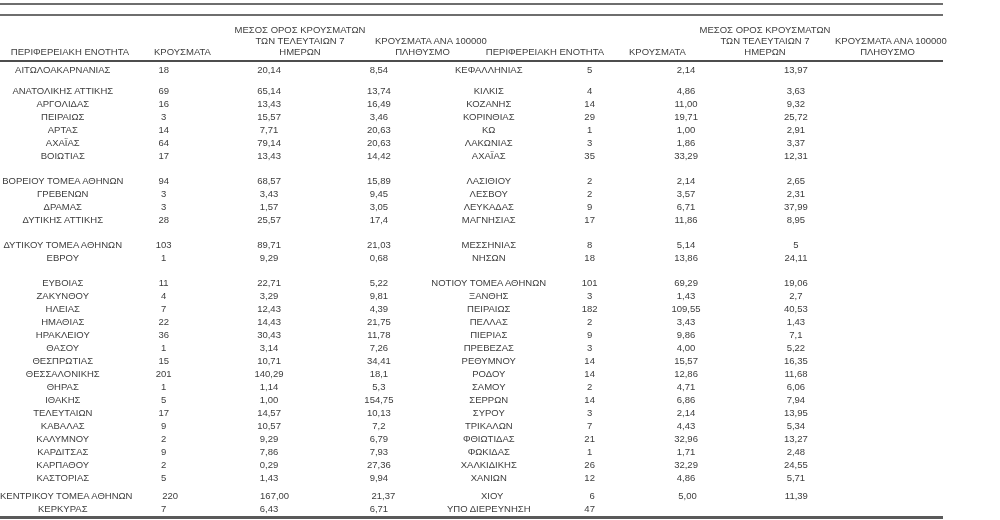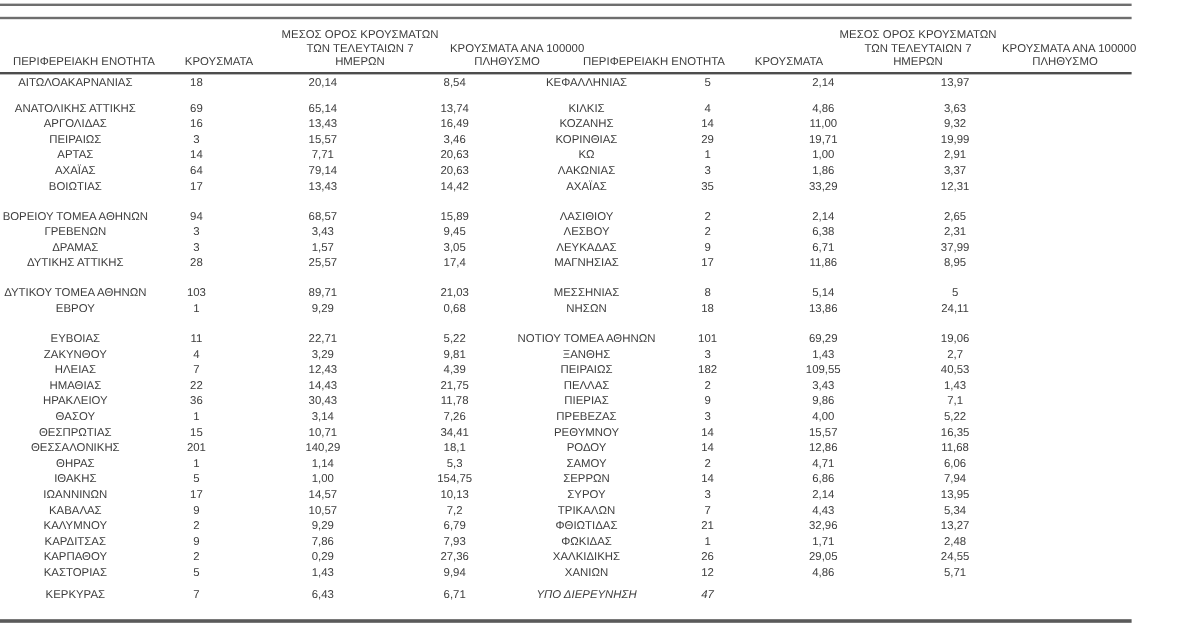--- a/index.html
+++ b/index.html
@@ -44,21 +44,21 @@
   
   .c-region { width: 140px; }
   .c-cases  { width: 85px;  }
   .c-avg    { width: 150px; }
   .c-per    { width: 95px;  }
   
   .r-region { width: 150px; }
   .r-cases  { width: 75px;  }
   .r-avg    { width: 140px; }
   .r-per    { width: 105px; }
-  .italic { font-style: italic; }
+  .italic { }
   .rule-bottom {
     position: absolute; left: 0;
     width: 943px; height: 3px;
     background: #5a5a5a;
   }
 </style>
 </head>
 <body>
 
 <div class="sheet">
@@ -136,21 +136,21 @@
         <div class="cell r-per">9,32</div>
       </div>
       <div class="row">
         <div class="cell c-region">ΠΕΙΡΑΙΩΣ</div>
         <div class="cell c-cases">3</div>
         <div class="cell c-avg">15,57</div>
         <div class="cell c-per">3,46</div>
         <div class="cell r-region">ΚΟΡΙΝΘΙΑΣ</div>
         <div class="cell r-cases">29</div>
         <div class="cell r-avg">19,71</div>
-        <div class="cell r-per">19,99</div>
+        <div class="cell r-per">25,72</div>
       </div>
       <div class="row">
         <div class="cell c-region">ΑΡΤΑΣ</div>
         <div class="cell c-cases">14</div>
         <div class="cell c-avg">7,71</div>
         <div class="cell c-per">20,63</div>
         <div class="cell r-region">ΚΩ</div>
         <div class="cell r-cases">1</div>
         <div class="cell r-avg">1,00</div>
         <div class="cell r-per">2,91</div>
@@ -186,21 +186,21 @@
         <div class="cell r-avg">2,14</div>
         <div class="cell r-per">2,65</div>
       </div>
       <div class="row">
         <div class="cell c-region">ΓΡΕΒΕΝΩΝ</div>
         <div class="cell c-cases">3</div>
         <div class="cell c-avg">3,43</div>
         <div class="cell c-per">9,45</div>
         <div class="cell r-region">ΛΕΣΒΟΥ</div>
         <div class="cell r-cases">2</div>
-        <div class="cell r-avg">6,38</div>
+        <div class="cell r-avg">3,57</div>
         <div class="cell r-per">2,31</div>
       </div>
       <div class="row">
         <div class="cell c-region">ΔΡΑΜΑΣ</div>
         <div class="cell c-cases">3</div>
         <div class="cell c-avg">1,57</div>
         <div class="cell c-per">3,05</div>
         <div class="cell r-region">ΛΕΥΚΑΔΑΣ</div>
         <div class="cell r-cases">9</div>
         <div class="cell r-avg">6,71</div>
@@ -332,21 +332,21 @@
         <div class="cell c-region">ΙΘΑΚΗΣ</div>
         <div class="cell c-cases">5</div>
         <div class="cell c-avg">1,00</div>
         <div class="cell c-per">154,75</div>
         <div class="cell r-region">ΣΕΡΡΩΝ</div>
         <div class="cell r-cases">14</div>
         <div class="cell r-avg">6,86</div>
         <div class="cell r-per">7,94</div>
       </div>
       <div class="row">
-        <div class="cell c-region">ΙΩΑΝΝΙΝΩΝ</div>
+        <div class="cell c-region">ΤΕΛΕΥΤΑΙΩΝ</div>
         <div class="cell c-cases">17</div>
         <div class="cell c-avg">14,57</div>
         <div class="cell c-per">10,13</div>
         <div class="cell r-region">ΣΥΡΟΥ</div>
         <div class="cell r-cases">3</div>
         <div class="cell r-avg">2,14</div>
         <div class="cell r-per">13,95</div>
       </div>
       <div class="row">
         <div class="cell c-region">ΚΑΒΑΛΑΣ</div>
@@ -378,35 +378,45 @@
         <div class="cell r-avg">1,71</div>
         <div class="cell r-per">2,48</div>
       </div>
       <div class="row">
         <div class="cell c-region">ΚΑΡΠΑΘΟΥ</div>
         <div class="cell c-cases">2</div>
         <div class="cell c-avg">0,29</div>
         <div class="cell c-per">27,36</div>
         <div class="cell r-region">ΧΑΛΚΙΔΙΚΗΣ</div>
         <div class="cell r-cases">26</div>
-        <div class="cell r-avg">29,05</div>
+        <div class="cell r-avg">32,29</div>
         <div class="cell r-per">24,55</div>
       </div>
       <div class="row">
         <div class="cell c-region">ΚΑΣΤΟΡΙΑΣ</div>
         <div class="cell c-cases">5</div>
         <div class="cell c-avg">1,43</div>
         <div class="cell c-per">9,94</div>
         <div class="cell r-region">ΧΑΝΙΩΝ</div>
         <div class="cell r-cases">12</div>
         <div class="cell r-avg">4,86</div>
         <div class="cell r-per">5,71</div>
       </div>
       <div class="spacer" style="height: 5px;"></div>
       <div class="row">
+        <div class="cell c-region">ΚΕΝΤΡΙΚΟΥ ΤΟΜΕΑ ΑΘΗΝΩΝ</div>
+        <div class="cell c-cases">220</div>
+        <div class="cell c-avg">167,00</div>
+        <div class="cell c-per">21,37</div>
+        <div class="cell r-region">ΧΙΟΥ</div>
+        <div class="cell r-cases">6</div>
+        <div class="cell r-avg">5,00</div>
+        <div class="cell r-per">11,39</div>
+      </div>
+      <div class="row">
         <div class="cell c-region">ΚΕΡΚΥΡΑΣ</div>
         <div class="cell c-cases">7</div>
         <div class="cell c-avg">6,43</div>
         <div class="cell c-per">6,71</div>
         <div class="cell r-region italic">ΥΠΟ ΔΙΕΡΕΥΝΗΣΗ</div>
         <div class="cell r-cases italic">47</div>
         <div class="cell r-avg italic"></div>
         <div class="cell r-per italic"></div>
       </div>
     </div>

